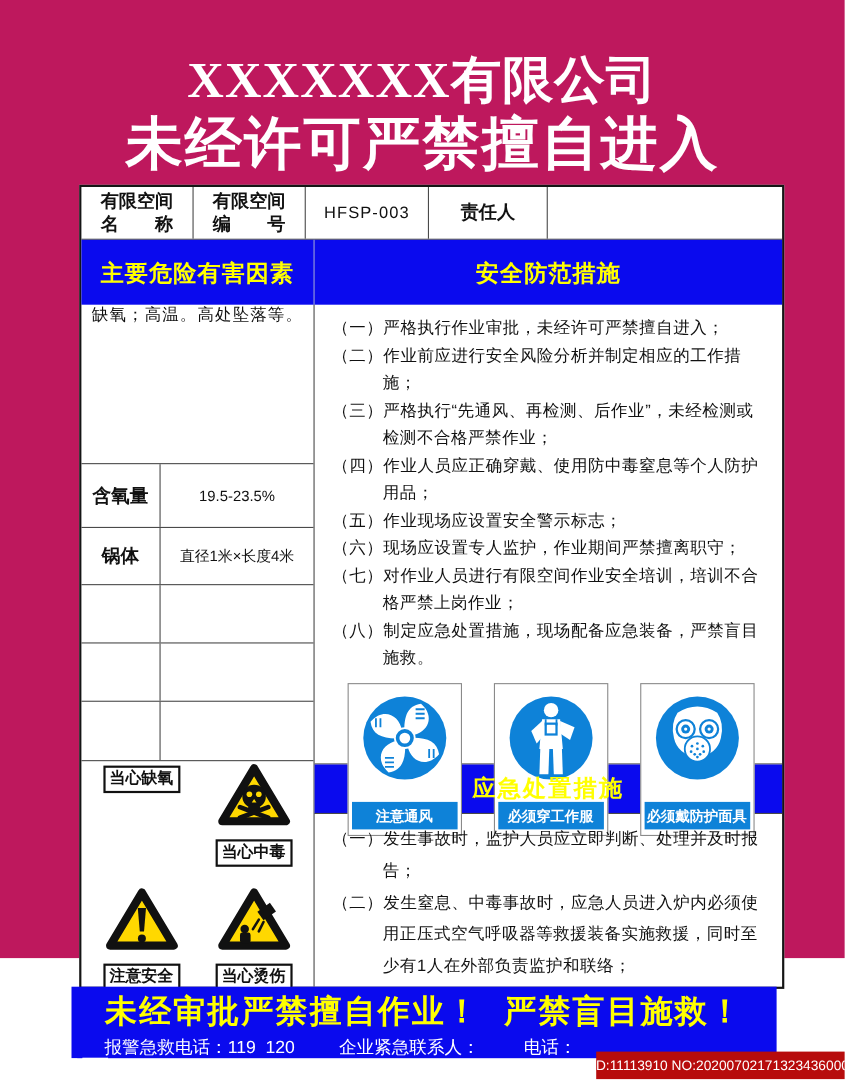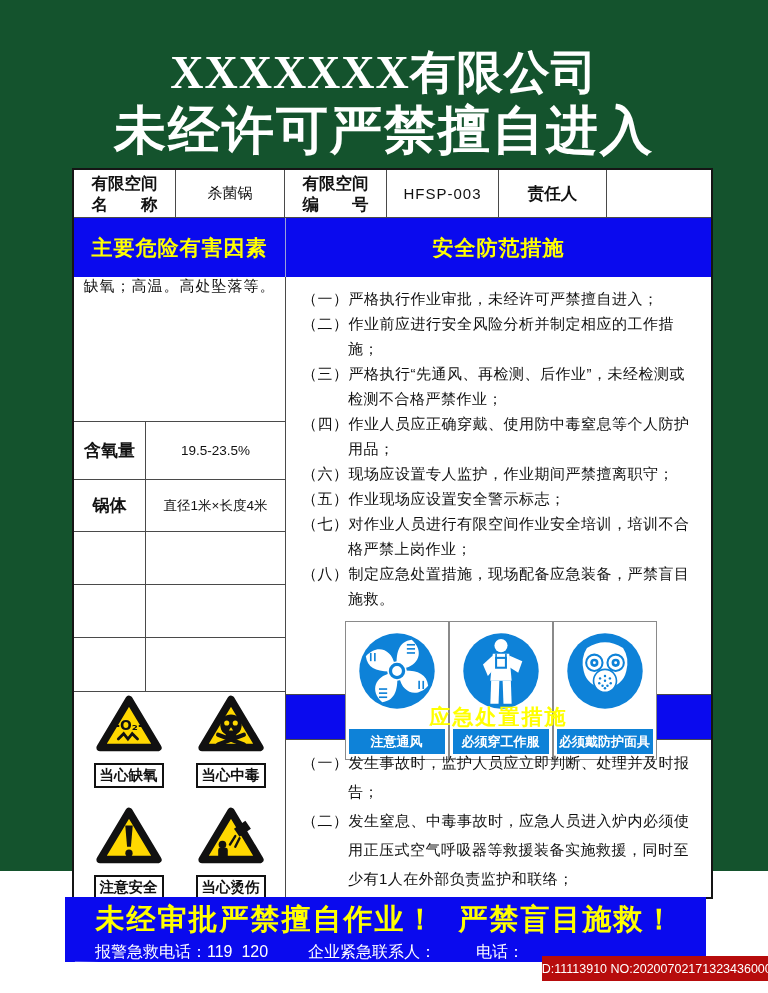--- a/index.html
+++ b/index.html
@@ -1,19 +1,19 @@
 <!DOCTYPE html>
 <html><head>
 <meta charset="utf-8">
 <style>
   * { margin:0; padding:0; box-sizing:border-box; }
   html,body { width:768px; height:993px; }
   body { font-family:"Liberation Sans","DejaVu Sans",sans-serif; overflow:hidden; }
 
-  .board { position:relative; width:768px; height:871px; background:#14532d; }
+  .board { position:relative; width:768px; height:871px; background:#be185d; }
 
   
   .title1, .title2 {
     position:absolute; left:0; width:100%; text-align:center;
     color:#ffffff; font-family:"Liberation Serif","DejaVu Serif",serif; font-weight:bold;
     white-space:nowrap;
   }
   .title1 { top:42px; font-size:46px; letter-spacing:1px; }
   .title2 { top:96px; font-size:52px; letter-spacing:2px; }
 
@@ -47,21 +47,21 @@
   .r-e1 { height:53px; } .r-e2 { height:53px; } .r-e3 { height:54px; }
 
   .warn-cell { height:205px; display:flex; flex-wrap:wrap; justify-content:center; align-content:center; column-gap:14px; row-gap:16px; padding-top:2px; }
   .warn-item { width:88px; display:flex; flex-direction:column; align-items:center; }
   .warn-label { margin-top:5px; border:2px solid #111; background:#fff; color:#111;
       font-weight:bold; font-size:14.5px; line-height:1.15; padding:2px 4px; white-space:nowrap; }
 
   .measures-cell { height:418px; border-bottom:1px solid #4a4a4a; padding:9px 12px 0 16px; }
   .m-item { font-size:15px; line-height:25px; color:#111; padding-left:46px; text-indent:-46px; letter-spacing:0.5px; }
 
-  .cards { display:flex; justify-content:center; margin-top:10px; }
+  .cards { display:flex; justify-content:center; gap:29px; margin-top:10px; }
   .card { width:104px; height:139px; background:#fff; border:1px solid #8a8a8a; display:flex; flex-direction:column; align-items:center; padding-top:8px; }
   .card-label { margin-top:auto; margin-bottom:5px; width:96px; height:25px; background:#0e82d8; color:#fff;
       font-weight:bold; font-size:13px; display:flex; align-items:center; justify-content:center; white-space:nowrap; }
 
   .em-header { height:45px; background:#0a0aee; display:flex; align-items:center; justify-content:center;
       color:#ffff00; font-weight:bold; font-size:21px; letter-spacing:2px; border-bottom:1px solid #4a4a4a; }
   .em-cell { height:157px; padding:8px 12px 0 16px; }
   .em-item { font-size:15px; line-height:29px; color:#111; padding-left:46px; text-indent:-46px; letter-spacing:0.5px; }
 
   
@@ -85,21 +85,20 @@
   <div class="title1">XXXXXXX有限公司</div>
   <div class="title2">未经许可严禁擅自进入</div>
 
   <div class="panel">
 
     <div class="row1">
       <div class="cell c1">
         <span class="lbl">有限空间</span>
         <span class="lbl">名　　称</span>
       </div>
-      <div class="cell c2">杀菌锅</div>
       <div class="cell c3">
         <span class="lbl">有限空间</span>
         <span class="lbl">编　　号</span>
       </div>
       <div class="cell c4 mono">HFSP-003</div>
       <div class="cell c5">
         <span class="lbl">责任人</span>
       </div>
       <div class="cell c6"></div>
     </div>
@@ -131,27 +130,20 @@
             <div class="kv-v"></div>
         </div>
         <div class="kv-row r-e3">
           <div class="kv-l"></div>
             <div class="kv-v"></div>
         </div>
 
         <div class="warn-cell">
 
           <div class="warn-item">
-            <span>
-              <svg width="72" height="62" viewBox="0 0 64 58">
-                <polygon points="32,7 59,52 5,52" fill="#ffd800" stroke="#111" stroke-width="7" stroke-linejoin="round"></polygon>
-                <text x="32" y="36" text-anchor="middle" font-size="13" font-weight="bold" fill="#111" font-family="DejaVu Sans,sans-serif">-O₂-</text>
-                <path d="M22,44 l5,-5 l4,5 l4,-5 l5,5" fill="none" stroke="#111" stroke-width="2.6" stroke-linecap="round"></path>
-              </svg>
-            </span>
             <span class="warn-label">当心缺氧</span>
           </div>
 
           <div class="warn-item">
             <span>
               <svg width="72" height="62" viewBox="0 0 64 58">
                 <polygon points="32,7 59,52 5,52" fill="#ffd800" stroke="#111" stroke-width="7" stroke-linejoin="round"></polygon>
                 <line x1="20" y1="40" x2="44" y2="49" stroke="#111" stroke-width="4" stroke-linecap="round"></line>
                 <line x1="44" y1="40" x2="20" y2="49" stroke="#111" stroke-width="4" stroke-linecap="round"></line>
                 <circle cx="32" cy="31" r="10" fill="#111"></circle>
@@ -194,22 +186,22 @@
         </div>
       </div>
 
       <div class="colR">
 
         <div class="measures-cell">
           <div class="m-item">（一）严格执行作业审批，未经许可严禁擅自进入；</div>
           <div class="m-item">（二）作业前应进行安全风险分析并制定相应的工作措施；</div>
           <div class="m-item">（三）严格执行“先通风、再检测、后作业”，未经检测或检测不合格严禁作业；</div>
           <div class="m-item">（四）作业人员应正确穿戴、使用防中毒窒息等个人防护用品；</div>
+          <div class="m-item">（五）作业现场应设置安全警示标志；</div>
           <div class="m-item">（六）现场应设置专人监护，作业期间严禁擅离职守；</div>
-          <div class="m-item">（五）作业现场应设置安全警示标志；</div>
           <div class="m-item">（七）对作业人员进行有限空间作业安全培训，培训不合格严禁上岗作业；</div>
           <div class="m-item">（八）制定应急处置措施，现场配备应急装备，严禁盲目施救。</div>
 
           <div class="cards">
 
             <div class="card">
               <span>
                 <svg width="82" height="82" viewBox="0 0 100 100">
                   <circle cx="50" cy="50" r="46" fill="#0e82d8"></circle>
                   <g fill="#ffffff">

